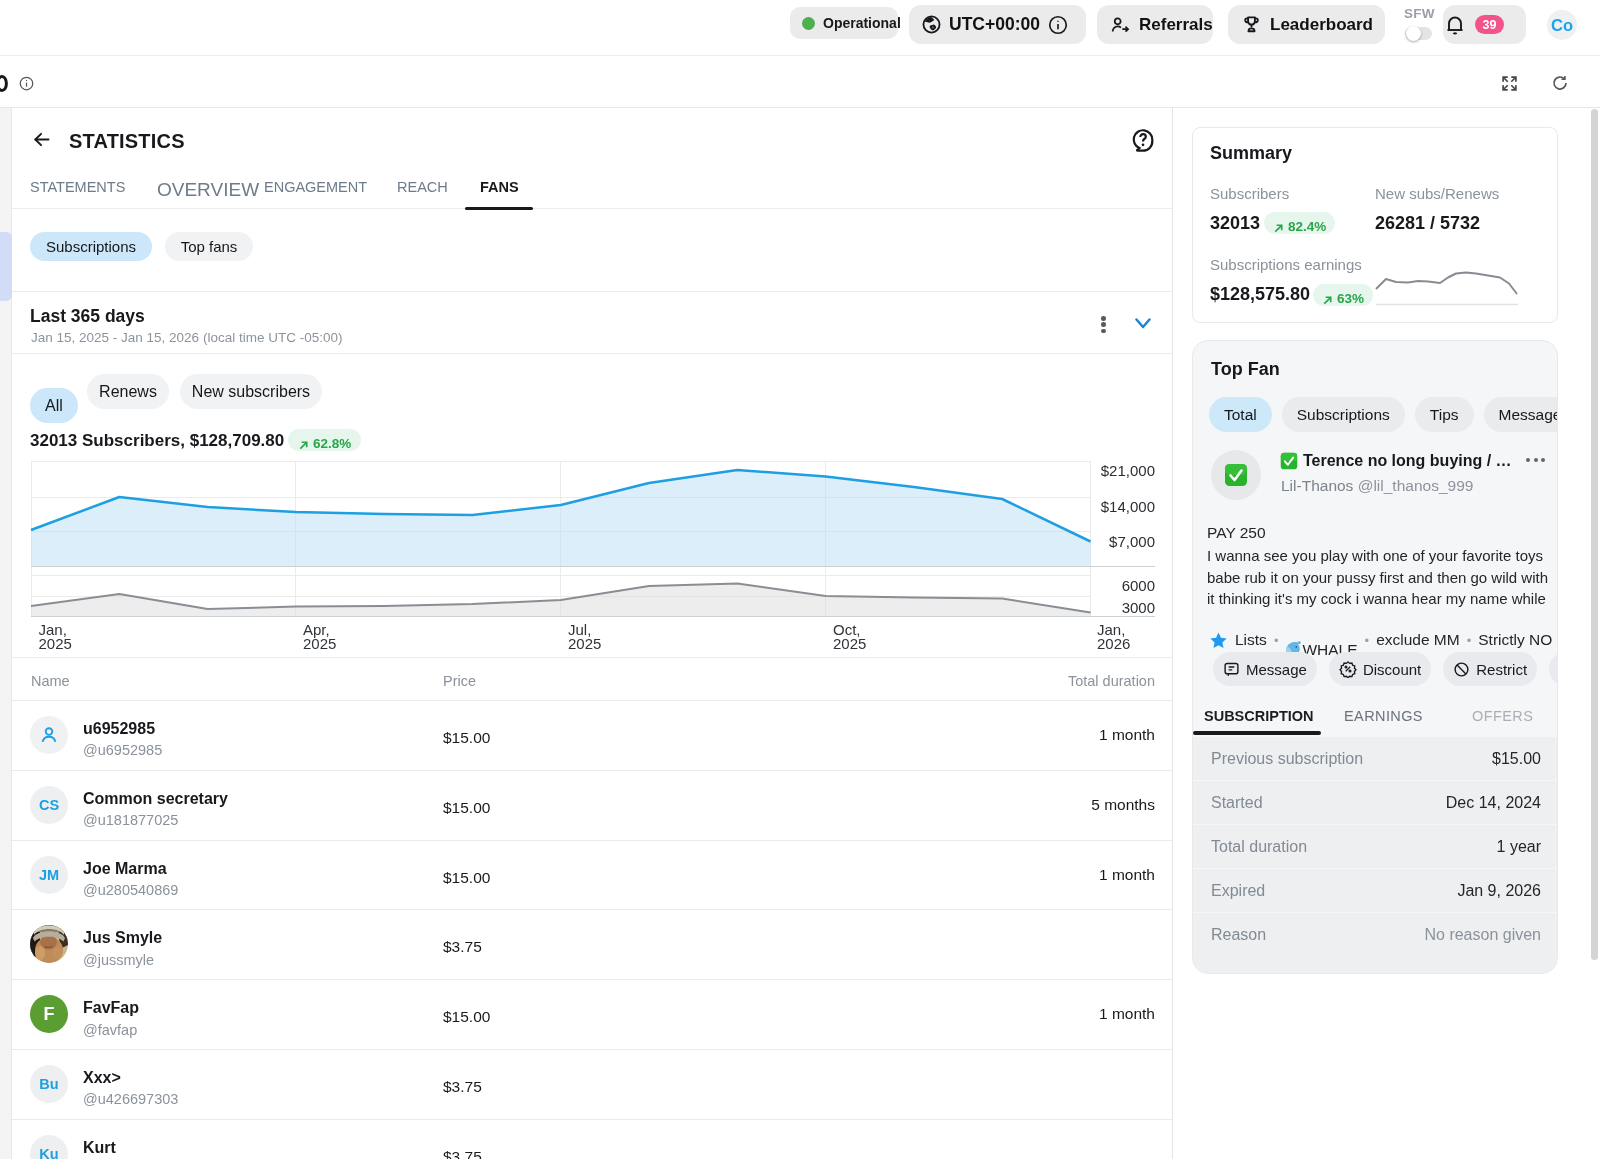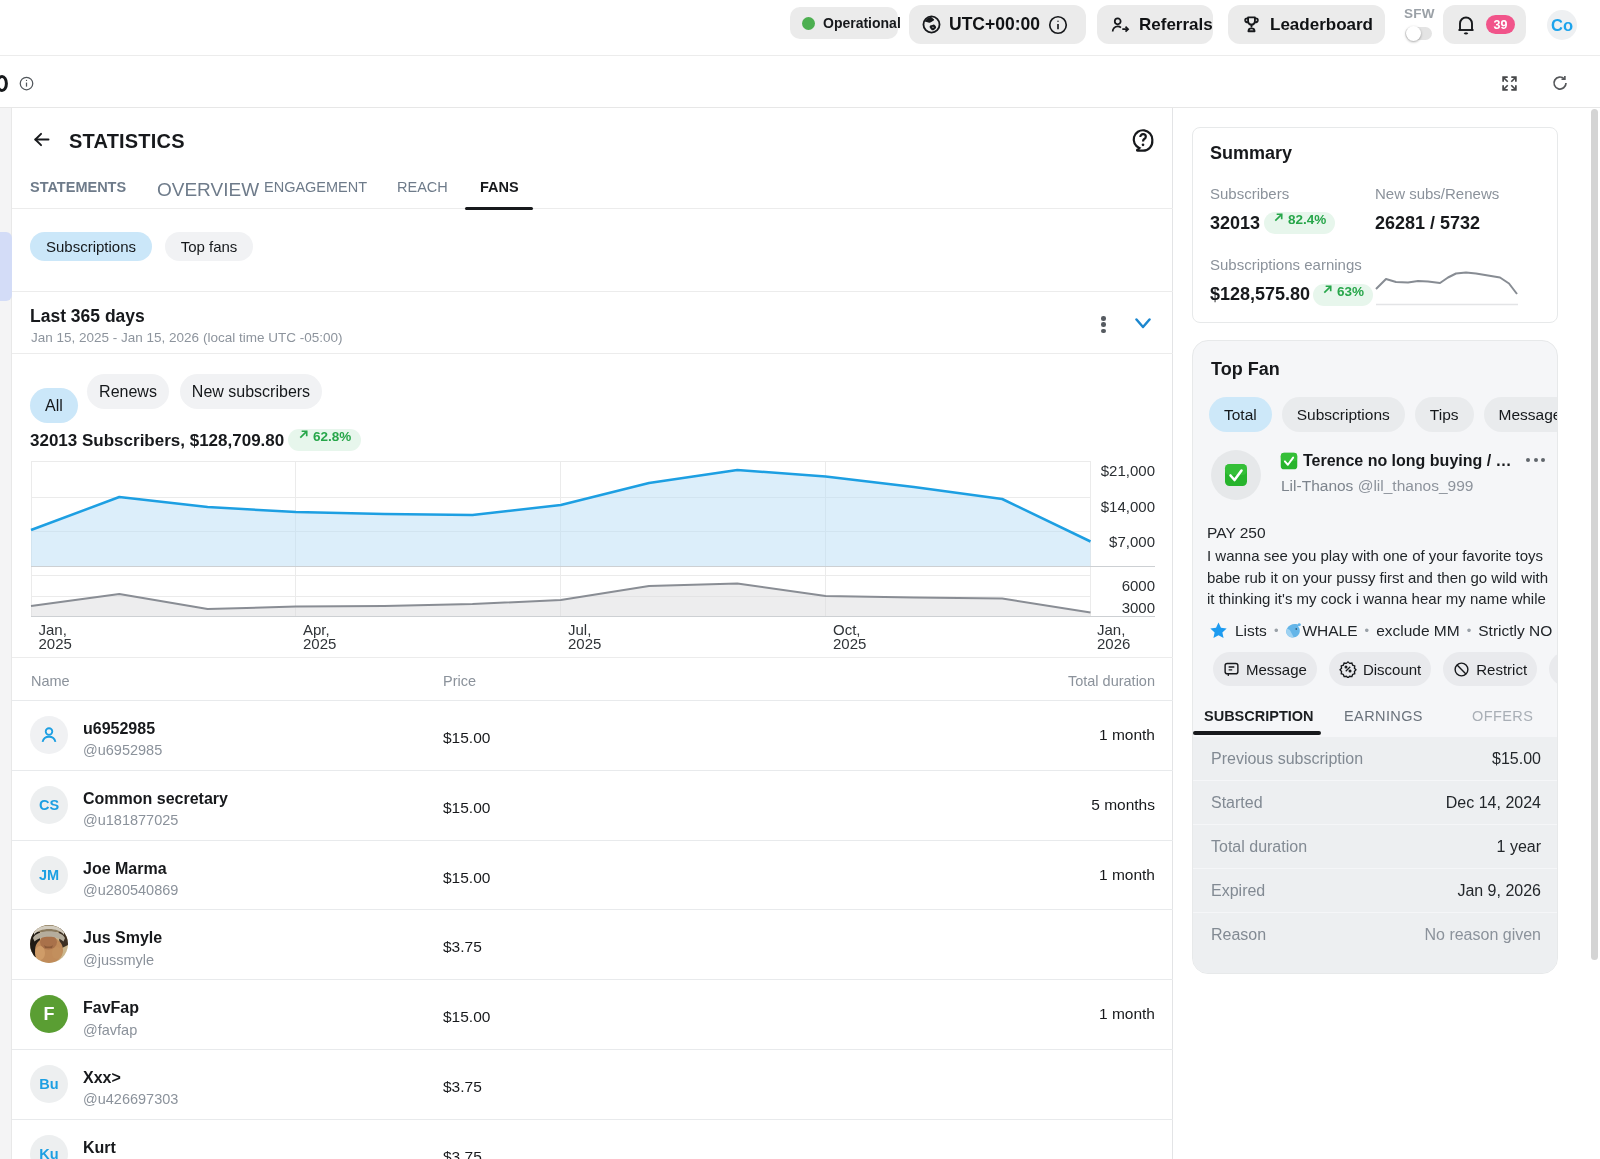--- a/index.html
+++ b/index.html
@@ -1,19 +1,19 @@
 <!DOCTYPE html>
 <html><head>
 <meta charset="utf-8">
 <style>
 * { margin:0; padding:0; box-sizing:border-box; }
 html,body { width:1600px; height:1159px; background:#fff; font-family:"Liberation Sans", sans-serif; overflow:hidden; -webkit-font-smoothing:antialiased; }
 #page { position:relative; width:1600px; height:1159px; overflow:hidden; }
 .abs { position:absolute; }
-.flex { display:flex; align-items:flex-start; }
+.flex { display:flex; align-items:flex-end; }
 .pill { display:flex; align-items:center; justify-content:center; border-radius:999px; }
 .gpill { background:#ebebeb; border-radius:12px; display:flex; align-items:center; }
 .dark { color:#17191c; }
 .gray { color:#8b929b; }
 svg { display:block; }
 </style>
 </head>
 <body>
 <div id="page">
 
@@ -51,21 +51,21 @@
         <path d="M8.1 5.2c-2.4-.6-3.6.6-3.3 2.2.3 1.4 1.6 2.2 3.5 2.1"></path>
         <path d="M15.9 5.2c2.4-.6 3.6.6 3.3 2.2-.3 1.4-1.6 2.2-3.5 2.1"></path>
         <path d="M12 12.3v2.2"></path>
         <path d="M8.8 18.3c.6-2.6 5.8-2.6 6.4 0l.3 1.4H8.5z"></path>
       </svg>
   <span style="font-size:17px;font-weight:700;color:#101214;">Leaderboard</span>
 </div>
 <div class="abs" style="left:1404px;top:6px;width:30px;text-align:center;font-size:13.5px;font-weight:700;color:#9ba1a7;letter-spacing:0.3px;">SFW</div>
 <div class="abs" style="left:1405px;top:27px;width:27px;height:13px;border-radius:7px;background:#e4e4e4;"></div>
 <div class="abs" style="left:1406px;top:26px;width:15px;height:15px;border-radius:50%;background:#fff;box-shadow:0 1px 2.5px rgba(0,0,0,0.35);"></div>
-<div class="abs gpill" style="left:1443px;top:5px;width:83px;height:39px;padding-left:11px;gap:8px;text-align:center;">
+<div class="abs gpill" style="left:1443px;top:5px;width:83px;height:39px;gap:8px;text-align:center;">
   <svg width="24" height="24" viewBox="0 0 24 24" fill="none" stroke="#17191c" stroke-width="1.9">
         <path d="M6 17v-6.5a6 6 0 0 1 12 0V17"></path>
         <path d="M4.5 17h15"></path>
         <path d="M10.5 19.7a1.8 1.8 0 0 0 3 0"></path>
       </svg>
   <div style="min-width:29px;height:19px;border-radius:10px;background:#f1548a;color:#fff;font-size:12.5px;font-weight:700;display:flex;align-items:center;justify-content:center;">39</div>
 </div>
 <div class="abs" style="left:1547px;top:10px;width:30px;height:30px;border-radius:50%;background:#eef0f2;display:flex;align-items:center;justify-content:center;font-size:16.5px;font-weight:700;color:#1ca3ec;">Co</div>
 
 <div class="abs" style="left:0;top:56px;width:1600px;height:52px;background:#fff;border-bottom:1px solid #e7e7e7;"></div>
@@ -95,21 +95,21 @@
       <line x1="20" y1="12" x2="5" y2="12"></line>
       <polyline points="11.5,5.5 5,12 11.5,18.5"></polyline>
     </svg>
 <div class="abs dark" style="left:69px;top:130px;font-size:20px;font-weight:700;letter-spacing:0.2px;">STATISTICS</div>
 <svg class="abs" style="left:1131px;top:128px;" width="24" height="25" viewBox="0 0 24 25" fill="none">
       <path d="M21.3 11.6A9.3 9.3 0 1 0 8.3 20.1l-1.9 1.5c-.6.5-.4 1.1.3 1.1h5.3a9.3 9.3 0 0 0 9.3-10.1z" fill="none" stroke="#17191c" stroke-width="2.2"></path>
       <path d="M9.3 8.9c0-1.6 1.2-2.7 2.8-2.7 1.5 0 2.7 1.1 2.7 2.5 0 1.1-.7 1.7-1.5 2.3-.8.6-1.2 1-1.2 2v.5" stroke="#17191c" stroke-width="2.2" fill="none"></path>
       <circle cx="12" cy="16.8" r="1.35" fill="#17191c"></circle>
     </svg>
 
-<div class="abs" style="left:30px;top:179px;font-size:14.5px;font-weight:700;color:#6e7b8a;">STATEMENTS</div>
+<div class="abs" style="left:30px;top:179px;font-size:14.5px;font-weight:400;color:#6e7b8a;">STATEMENTS</div>
 <div class="abs" style="left:157px;top:179px;font-size:19px;font-weight:500;color:#6e7b8a;">OVERVIEW</div>
 <div class="abs" style="left:264px;top:179px;font-size:14.5px;font-weight:500;color:#6e7b8a;">ENGAGEMENT</div>
 <div class="abs" style="left:397px;top:179px;font-size:14.5px;font-weight:500;color:#6e7b8a;">REACH</div>
 <div class="abs" style="left:480px;top:179px;font-size:14.5px;font-weight:600;color:#17191c;">FANS</div>
 <div class="abs" style="left:12px;top:208px;width:1161px;height:1px;background:#ececec;"></div>
 <div class="abs" style="left:465px;top:207px;width:68px;height:3px;background:#17191c;border-radius:2px;"></div>
 
 <div class="abs pill" style="left:30px;top:232px;width:122px;height:29px;background:#cbe7f9;font-size:15px;color:#15181b;">Subscriptions</div>
 <div class="abs pill" style="left:165px;top:232px;width:88px;height:29px;background:#f1f2f4;font-size:15px;color:#15181b;">Top fans</div>
 <div class="abs" style="left:12px;top:291px;width:1161px;height:1px;background:#ececec;"></div>
@@ -306,21 +306,21 @@
   </div>
   <div style="position:absolute;left:88px;top:136px;font-size:15.5px;color:#7d848d;">Lil-Thanos <span style="color:#8d939c;">@lil_thanos_999</span></div>
   <div style="position:absolute;left:14px;top:183px;font-size:15.5px;color:#23272b;">PAY 250</div>
   <div style="position:absolute;left:14px;top:204px;font-size:15px;color:#23272b;line-height:21.5px;white-space:nowrap;">I wanna see you play with one of your favorite toys<br>babe rub it on your pussy first and then go wild with<br>it thinking it's my cock i wanna hear my name while</div>
   <div style="position:absolute;left:16px;top:280px;display:flex;align-items:center;gap:7px;white-space:nowrap;font-size:15.5px;color:#22262a;">
     <svg width="19" height="19" viewBox="0 0 24 24" fill="#1d9bf0">
           <path d="M12 1.8l3.1 6.8 7.2.8-5.4 5 1.5 7.2L12 18l-6.4 3.6 1.5-7.2-5.4-5 7.2-.8z"></path>
         </svg>
     <span>Lists</span>
         <span style="color:#9aa1a8;font-size:13px;">•</span>
-    <span style="display:inline-flex;align-items:center;">
+    <span style="display:inline-flex;align-items:flex-start;margin-top:20px;">
           <svg width="17" height="15" viewBox="0 0 20 18">
             <path d="M18.3 3.2c1-1.3.5-2.7-1.2-2.9-1 0-1.8.6-2.1 1.5C10.3.3 4.5 2 2.2 6.7.5 10.1 1.3 14 4.3 16c3.4 2.3 8.6 1.7 11.2-1.3 2.8-3.2 2.8-8.3-.3-10.8.6-.2 2.3-.1 3.1-.7z" fill="#64b5e8"></path>
             <path d="M2.2 6.7C.5 10.1 1.3 14 4.3 16c1.7 1.1 3.9 1.5 6 1.1L5.6 8.5z" fill="#9ed2f2"></path>
             <circle cx="13.3" cy="7.2" r="1" fill="#173a54"></circle>
           </svg>
           <span>WHALE</span>
         </span>
     <span style="color:#9aa1a8;font-size:13px;">•</span>
         <span>exclude MM</span>
     <span style="color:#9aa1a8;font-size:13px;">•</span>

